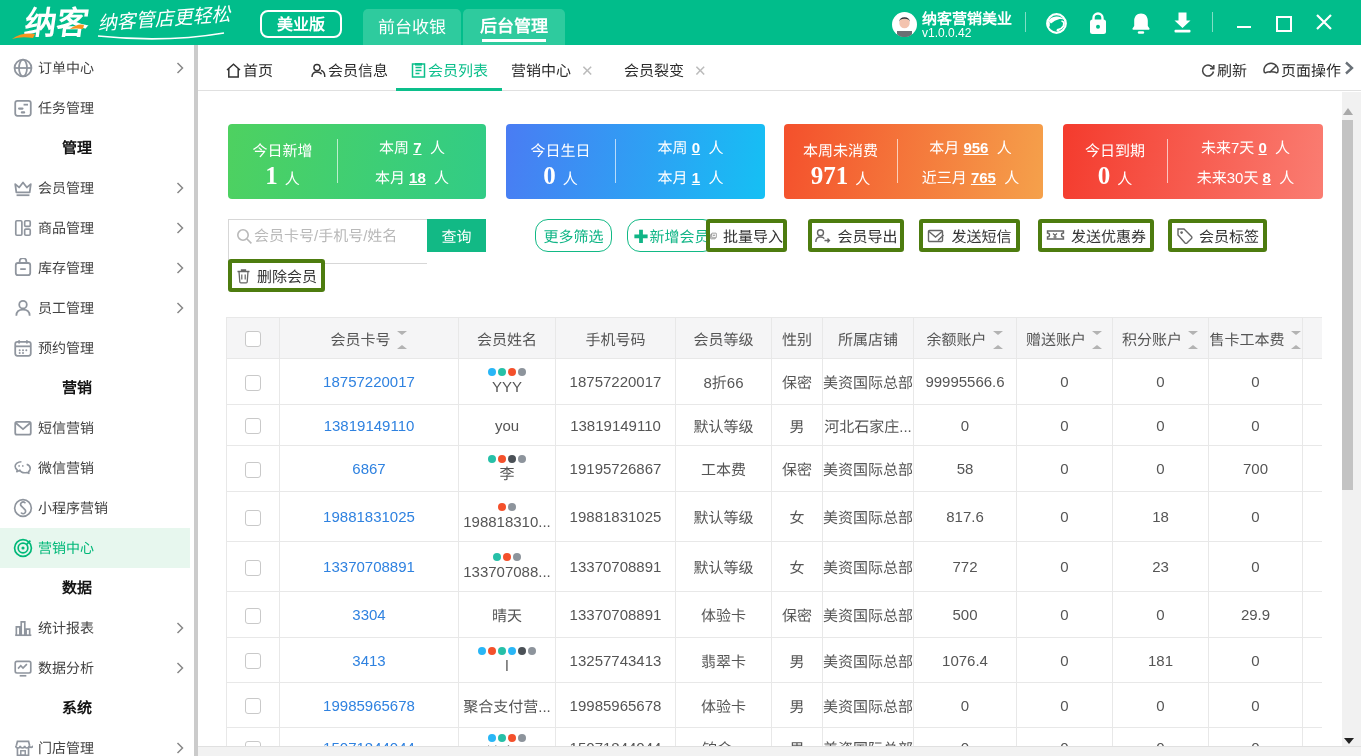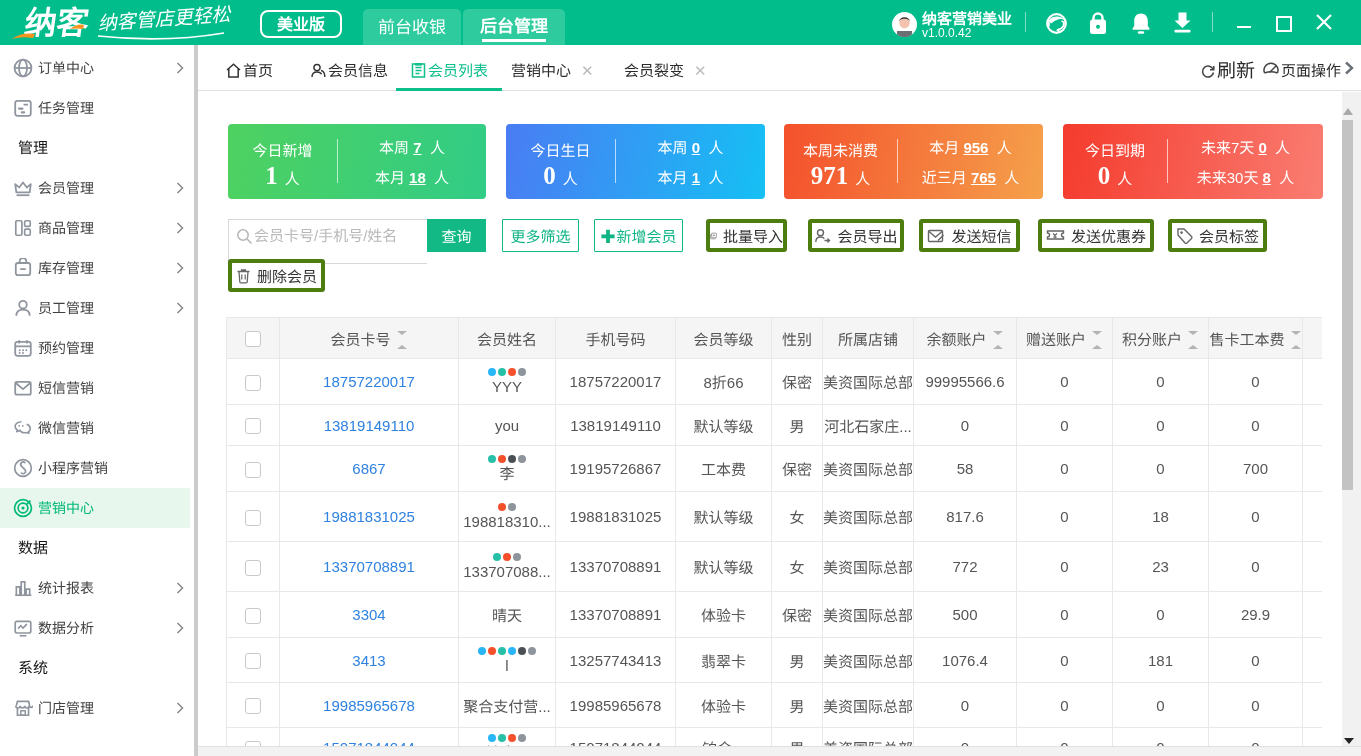--- a/index.html
+++ b/index.html
@@ -12,21 +12,21 @@
 .verbtn { position:absolute; left:260px; top:10px; width:82px; height:28px; border:2px solid #fff; border-radius:8px; color:#fff; font-size:16px; font-weight:bold; text-align:center; line-height:25px; }
 .tab1 { position:absolute; left:363px; top:9px; width:98px; height:36px; background:#2ecb9e; border-radius:5px 5px 0 0; color:#fff; font-size:17px; text-align:center; line-height:38px; }
 .tab2 { position:absolute; left:463px; top:9px; width:102px; height:36px; background:#2ecb9e; border-radius:5px 5px 0 0; color:#fff; font-size:17px; font-weight:bold; text-align:center; line-height:36px; }
 .tab2 u { position:absolute; left:19px; bottom:3px; width:64px; height:3px; background:#fff; }
 
 
 .mi { position:relative; height:40px; line-height:40px; color:#424242; font-size:14px; padding-left:38px; }
 .mi > svg { position:absolute; left:13px; top:10px; width:20px; height:20px; }
 .mi .arr svg { display:block; }
 .mi .arr { position:absolute; left:176px; top:14px; width:8px; height:12px; }
-.sec { height:40px; line-height:40px; color:#141414; font-size:15px; font-weight:normal; padding-left:18px; }
+.sec { height:40px; line-height:40px; color:#141414; font-size:15px; font-weight:bold; padding-left:18px;margin-left:44px; }
 .mi.act { background:#e7f7ee; color:#00b878; }
 
 
 .ttab { display:inline-block; position:relative; height:46px; line-height:51px; font-size:15px; color:#2b2b2b; vertical-align:top; }
 .ttab.active { color:#0cbf8b; border-bottom:3px solid #0cbf8b; padding:0 14px; }
 .ttab svg { vertical-align:-3px; margin-right:1px; }
 .tclose { color:#bbb; font-size:15px; margin-left:10px; }
 
 
 .card { position:absolute; height:75px; border-radius:4px; color:#fff; }
@@ -37,21 +37,21 @@
 .card .sep { position:absolute; left:109px; top:15px; width:1px; height:44px; background:rgba(255,255,255,.65); }
 .card .rgt { position:absolute; left:110px; top:3px; right:0; text-align:center; font-size:15px; }
 .card .rgt div { margin-top:9px; }
 .card .rgt b { text-decoration:underline; font-weight:bold; }
 
 
 .srch { position:absolute; display:flex; }
 .inp { width:199px; height:45px; border:1px solid #d7d7d7; border-right:none; color:#b9b9b9; font-size:15px; line-height:31px; padding-left:25px; position:relative; }
 .btn { height:33px; font-size:15px; display:inline-flex; align-items:center; justify-content:center; white-space:nowrap; }
 .btn-green { background:#12b985; color:#fff; }
-.btn-oln { border:1px solid #12b985; color:#10b586; border-radius:1px; background:#fff; }
+.btn-oln { border:1px solid #12b985; color:#10b586; border-radius:13px; background:#fff;margin-left:33px; }
 .btn-grey { border:4px solid #4d7c0f; color:#333; border-radius:3px; background:#fff; }
 .btn svg { margin-right:6px; }
 
 
 table { border-collapse:collapse; table-layout:fixed; font-size:15px; color:#555; }
 th,td { border:1px solid #e8e8e8; text-align:center; font-weight:normal; overflow:hidden; white-space:nowrap; }
 thead th { background:#f5f5f6; color:#555; height:41px; font-size:15px; }
 td { padding:0; }
 a.lnk { color:#2f82e0; text-decoration:none; }
 .cb { display:inline-block; width:16px; height:16px; border:1px solid #c9c9c9; border-radius:3px; background:#fff; vertical-align:middle; }
@@ -179,20 +179,21 @@
   <div class="mi"><svg width="18" height="18" viewBox="0 0 18 18">
           <rect x="2" y="3.5" width="14" height="12.5" rx="2" fill="none" stroke="#8f959e" stroke-width="1.6"></rect>
           <path d="M2 7.5 h14" stroke="#8f959e" stroke-width="1.6"></path>
           <path d="M5.5 2 v3 M12.5 2 v3" stroke="#8f959e" stroke-width="1.6"></path>
           <circle cx="6" cy="11" r="0.9" fill="#8f959e"></circle>
           <circle cx="9" cy="11" r="0.9" fill="#8f959e"></circle>
           <circle cx="12" cy="11" r="0.9" fill="#8f959e"></circle>
           <circle cx="6" cy="13.5" r="0.9" fill="#8f959e"></circle>
           <circle cx="9" cy="13.5" r="0.9" fill="#8f959e"></circle>
         </svg>预约管理</div>
+  <div class="sec">营销</div>
   <div class="mi"><svg width="18" height="18" viewBox="0 0 18 18">
           <rect x="2" y="3.5" width="14" height="11.5" rx="1.5" fill="none" stroke="#8f959e" stroke-width="1.6"></rect>
           <path d="M2.5 4.5 L9 10 L15.5 4.5" fill="none" stroke="#8f959e" stroke-width="1.6"></path>
         </svg>短信营销</div>
   <div class="mi"><svg width="19" height="18" viewBox="0 0 19 18">
           <path d="M8 3 C4.7 3 2 5 2 7.4 c0 1.4 .8 2.6 2 3.4 L3.6 12.6 l2.1-1.1 c.4 .1 .9 .2 1.4 .2 M13 5.5 c2 .7 3.4 2.2 3.4 4 0 1.2-.6 2.2-1.6 3 l.3 1.6-1.9-.9 c-.6 .2-1.3 .3-2 .3 -2.3 0-4.3-1.3-5-3" fill="none" stroke="#8f959e" stroke-width="1.5" stroke-linejoin="round"></path>
           <circle cx="5.8" cy="7" r="0.8" fill="#8f959e"></circle>
           <circle cx="9.3" cy="7" r="0.8" fill="#8f959e"></circle>
         </svg>微信营销</div>
   <div class="mi"><svg width="18" height="18" viewBox="0 0 18 18">
@@ -246,21 +247,21 @@
           <circle cx="7" cy="5.6" r="3.1" fill="none" stroke="#333" stroke-width="1.4"></circle>
           <path d="M2 15 q0-5 5-5 q3.4 0 4.5 2.2 M11 8.5 q3.8 .6 3.8 6.5" fill="none" stroke="#333" stroke-width="1.4"></path>
         </svg>会员信息</div>
     <div class="ttab active" style="position:absolute;left:198px"><svg width="17" height="17" viewBox="0 0 17 17">
           <rect x="2.5" y="2" width="12" height="13" fill="none" stroke="#0cbf8b" stroke-width="1.5"></rect>
           <path d="M5.5 5.5 h6 M5.5 8.5 h6 M5.5 11.5 h4" stroke="#0cbf8b" stroke-width="1.4"></path>
           <rect x="5" y="1" width="7" height="2.6" fill="#0cbf8b"></rect>
         </svg>会员列表</div>
     <div class="ttab" style="position:absolute;left:313px">营销中心<span class="tclose">✕</span></div>
     <div class="ttab" style="position:absolute;left:426px">会员裂变<span class="tclose">✕</span></div>
-    <div class="ttab" style="position:absolute;left:1002px;font-size:19px"><svg width="16" height="16" viewBox="0 0 16 16" style="vertical-align:-2px">
+    <div class="ttab" style="position:absolute;left:1002px;font-size:15px"><svg width="16" height="16" viewBox="0 0 16 16" style="vertical-align:-2px">
           <path d="M13.2 6.5 A5.5 5.5 0 1 0 13.5 9.5" fill="none" stroke="#444" stroke-width="1.5"></path>
           <path d="M13.8 3 v3.8 h-3.8" fill="none" stroke="#444" stroke-width="1.5"></path>
         </svg>刷新</div>
     <div class="ttab" style="position:absolute;left:1064px;font-size:15px"><svg width="18" height="17" viewBox="0 0 18 17" style="vertical-align:-2px">
           <path d="M2.6 12 a7 7 0 1 1 12.8 0" fill="none" stroke="#444" stroke-width="1.5"></path>
           <path d="M7.5 11.5 L14.5 4.5" stroke="#444" stroke-width="1.5"></path>
           <path d="M2.6 12 q6.4 -2.5 12.8 0" fill="none" stroke="#444" stroke-width="1.5"></path>
         </svg>页面操作</div>
     <div style="position:absolute;left:1146px;top:16px"><svg width="10" height="14" viewBox="0 0 10 14">
           <path d="M2 1.5 L8 7 L2 12.5" fill="none" stroke="#697077" stroke-width="2.4"></path>

